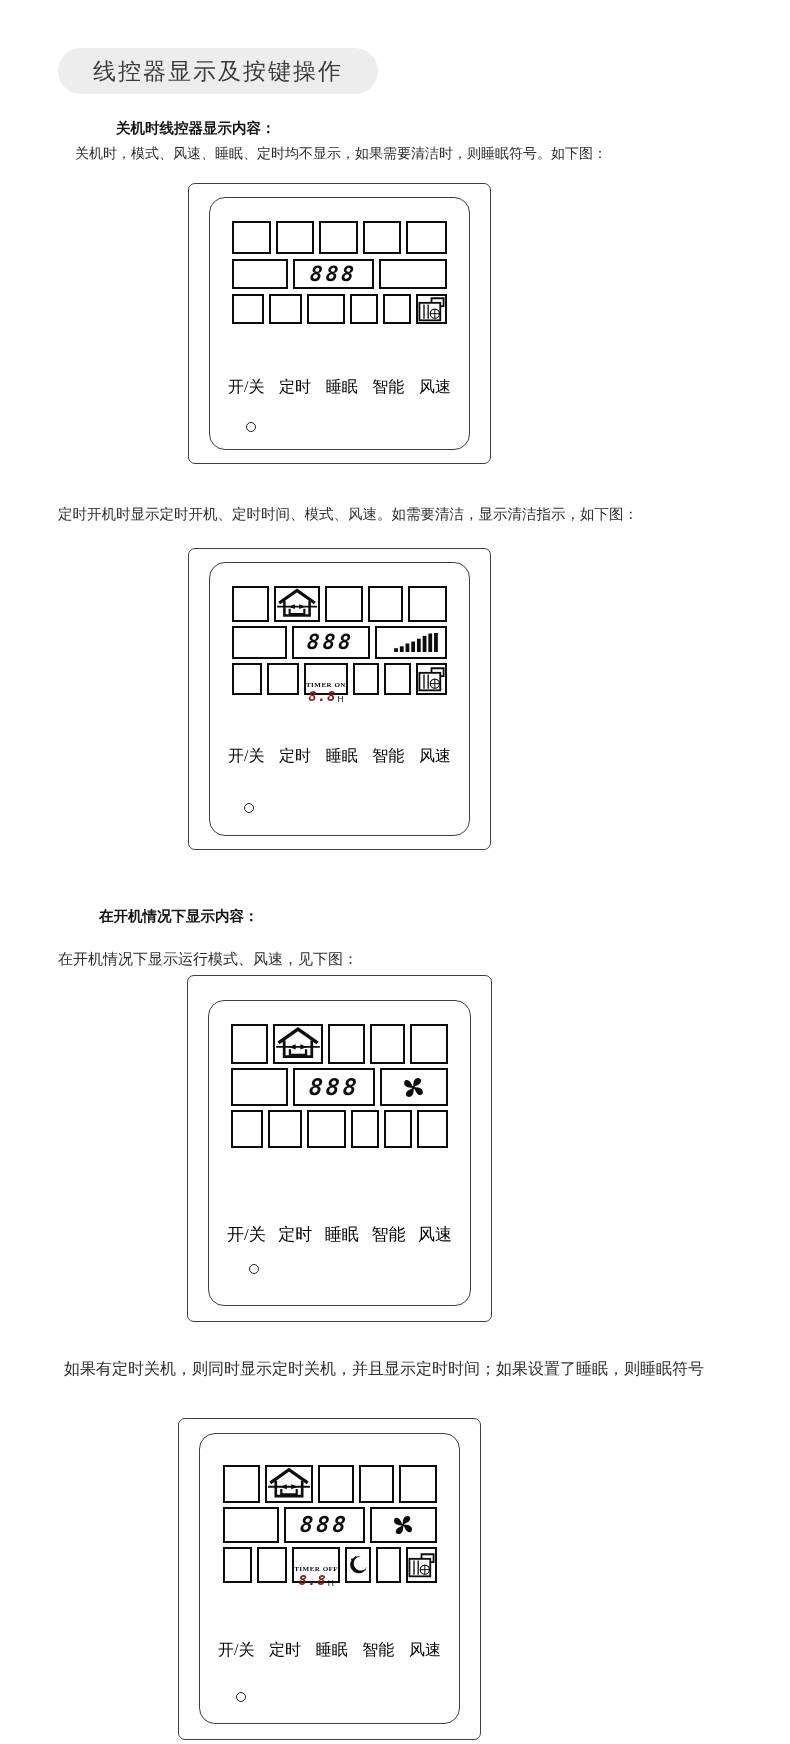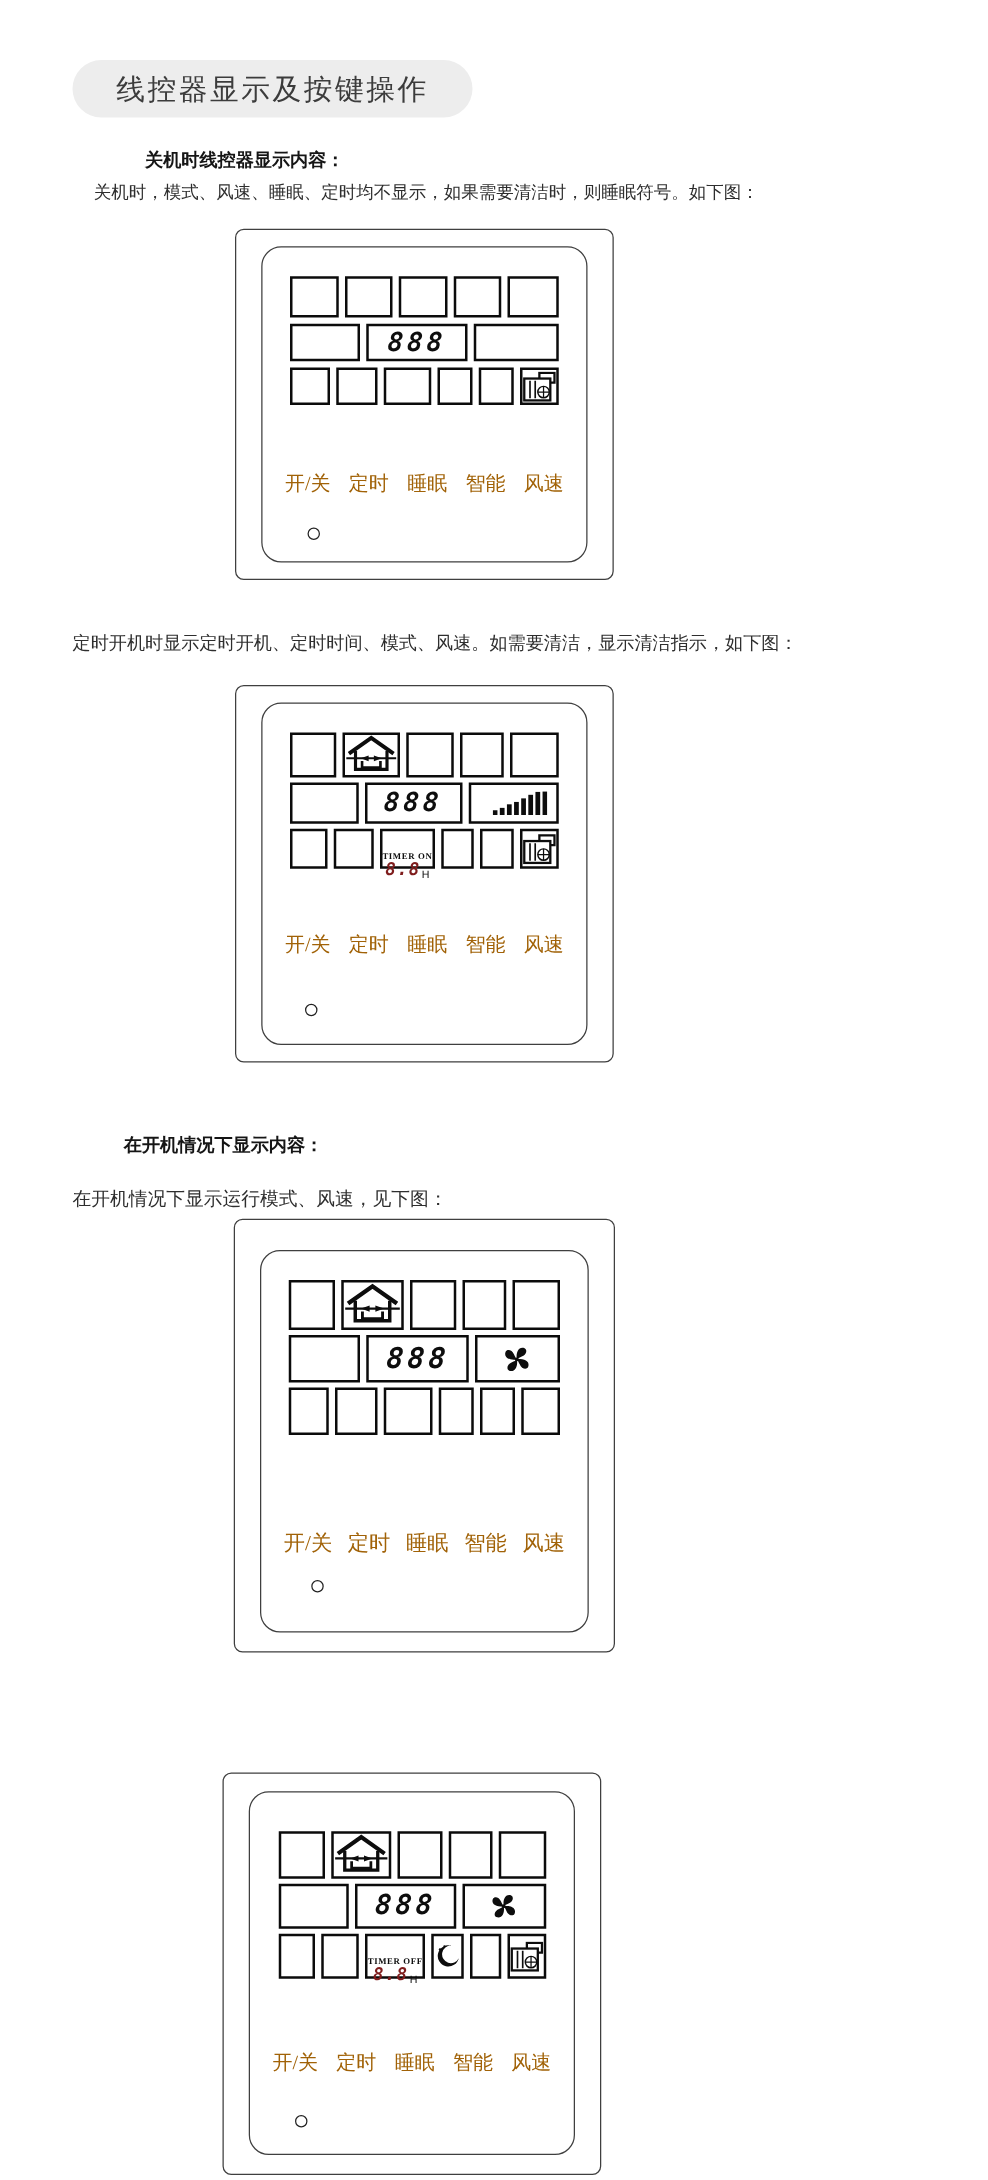--- a/index.html
+++ b/index.html
@@ -43,21 +43,21 @@
     letter-spacing:0.5px;color:#0d0d0d;white-space:nowrap;line-height:8px;
   }
   .timer-line{display:flex;align-items:flex-end;line-height:1;}
   .tseg{
     font-family:"DejaVu Sans Mono",monospace;font-weight:bold;font-style:italic;
     font-size:14px;letter-spacing:1px;color:#7f1d1d;line-height:1;
   }
   .tunit{font-size:8.5px;color:#0d0d0d;margin-left:1px;}
   .btns{
     position:absolute;display:flex;justify-content:space-between;
-    font-family:"Liberation Serif",serif;color:#a16207;
+    font-family:"Liberation Serif",serif;color:#000000;
   }
   .led{position:absolute;width:8px;height:8px;border:1.6px solid #222;border-radius:50%;background:#fff;}
   .ic{display:block;color:#0d0d0d;}
   .bars-cell{justify-content:flex-end;padding-right:7px;}
 
   
   #d1{left:188px;top:183px;width:301px;height:279px;}
   #d1 .ctrl-inner{left:20px;right:20px;top:13px;bottom:13px;}
   #d1 .lcd{left:22px;right:22px;top:23px;}
   #d1 .r1{height:33px;margin-bottom:5px;}
@@ -297,20 +297,21 @@
         <span>定时</span>
         <span>睡眠</span>
         <span>智能</span>
         <span>风速</span>
       </div>
       <div class="led"></div>
     </div>
   </div>
 
   <div class="para" id="p4">
+    <div class="l1">如果有定时关机，则同时显示定时关机，并且显示定时时间；如果设置了睡眠，则睡眠符号</div>
   </div>
 
   <div class="ctrl" id="d4">
     <div class="ctrl-inner">
       <div class="lcd">
         <div class="lrow r1">
           <div class="cell" style="flex:1.05"></div>
           <div class="cell" style="flex:1">
             <svg class="ic" width="44" height="38">
                 <use href="#sym-home"></use>

